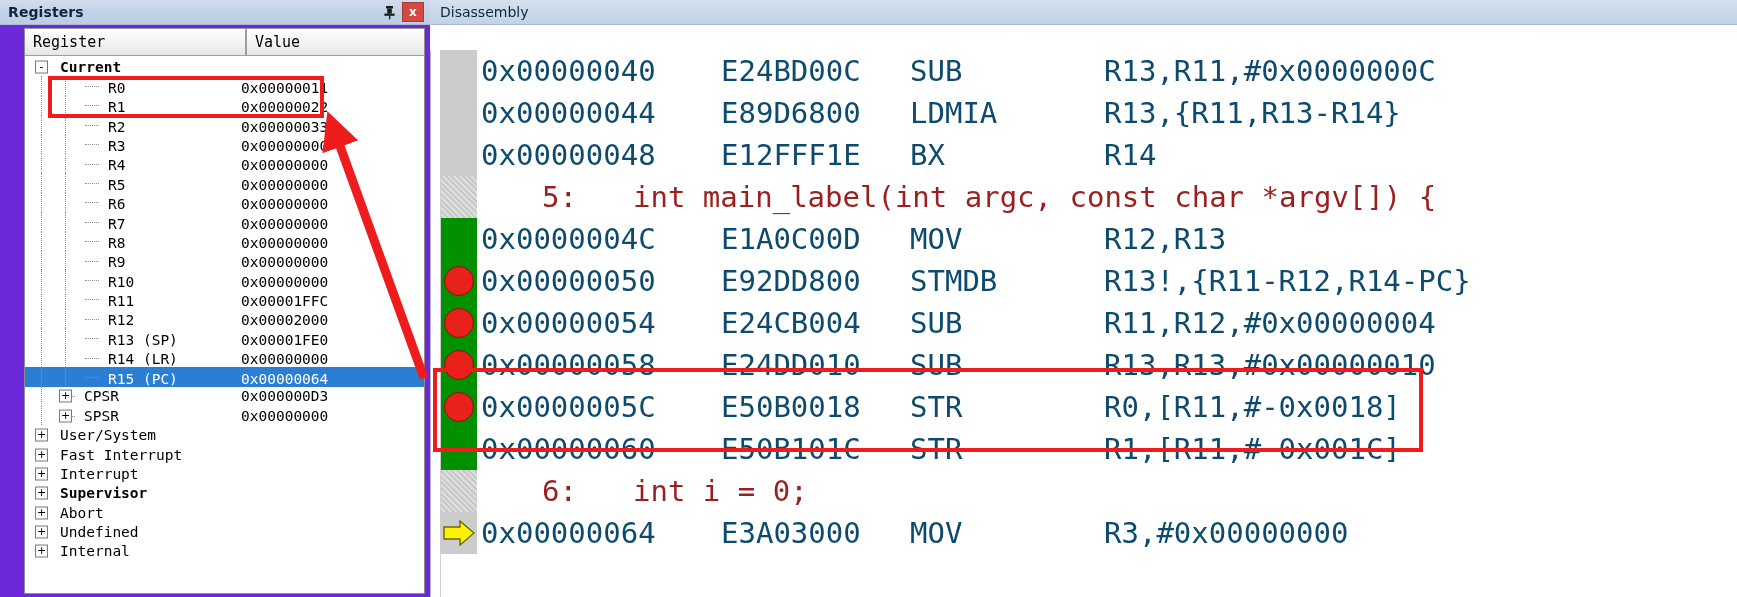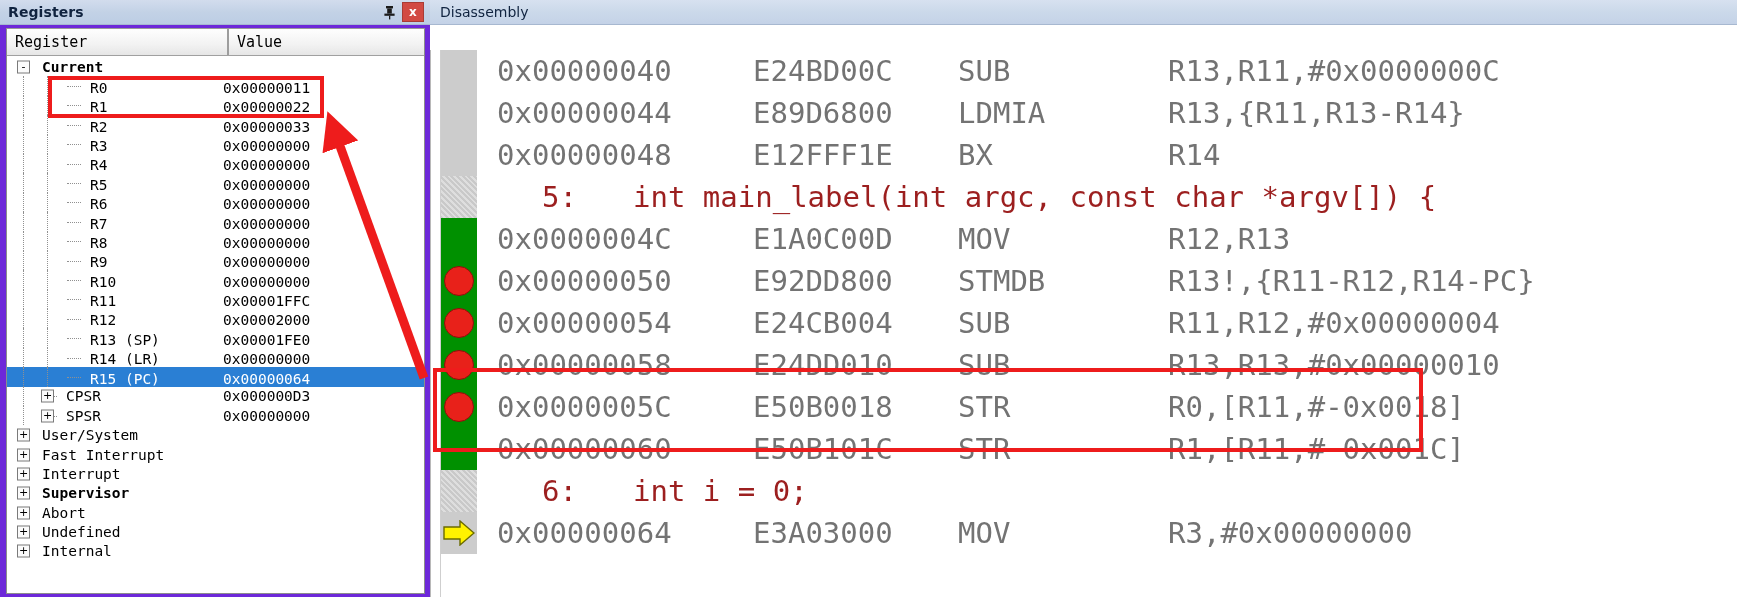--- a/index.html
+++ b/index.html
@@ -63,21 +63,21 @@
     font-weight: bold;
     display: flex; align-items: center; justify-content: center;
     line-height: 1;
   }
 
   .reg-body {
     flex: 1;
     position: relative;
     border: 1px solid #8c8c8c;
     border-top: 1px solid #9a9a9a;
-    margin: 3px 5px 3px 6px;
+    margin: 3px 5px 3px 24px;
     background: #ffffff;
     overflow: hidden;
     display: flex;
     flex-direction: column;
   }
   .reg-header-row {
     display: flex;
     height: 26px;
     min-height: 26px;
     background: #f0f0f0;
@@ -260,25 +260,25 @@
   .pc-arrow {
     position: absolute;
     left: 2px;
     top: 50%;
     transform: translateY(-50%);
     width: 32px; height: 26px;
   }
   .code-text {
     font-family: "DejaVu Sans Mono", monospace;
     font-size: 29px;
-    color: #737373;
+    color: #0c4a6e;
     letter-spacing: 0px;
     display: flex;
     align-items: center;
-    padding-left: 20px;
+    padding-left: 4px;
     height: 42px;
   }
   .col-addr { width: 236px; min-width: 236px; }
   .col-opcode { width: 185px; min-width: 185px; }
   .col-mnem { width: 190px; min-width: 190px; }
   .col-ops { flex: 1; }
   .src-line {
     font-family: "DejaVu Sans Mono", monospace;
     font-size: 29px;
     color: #9c1f1f;

